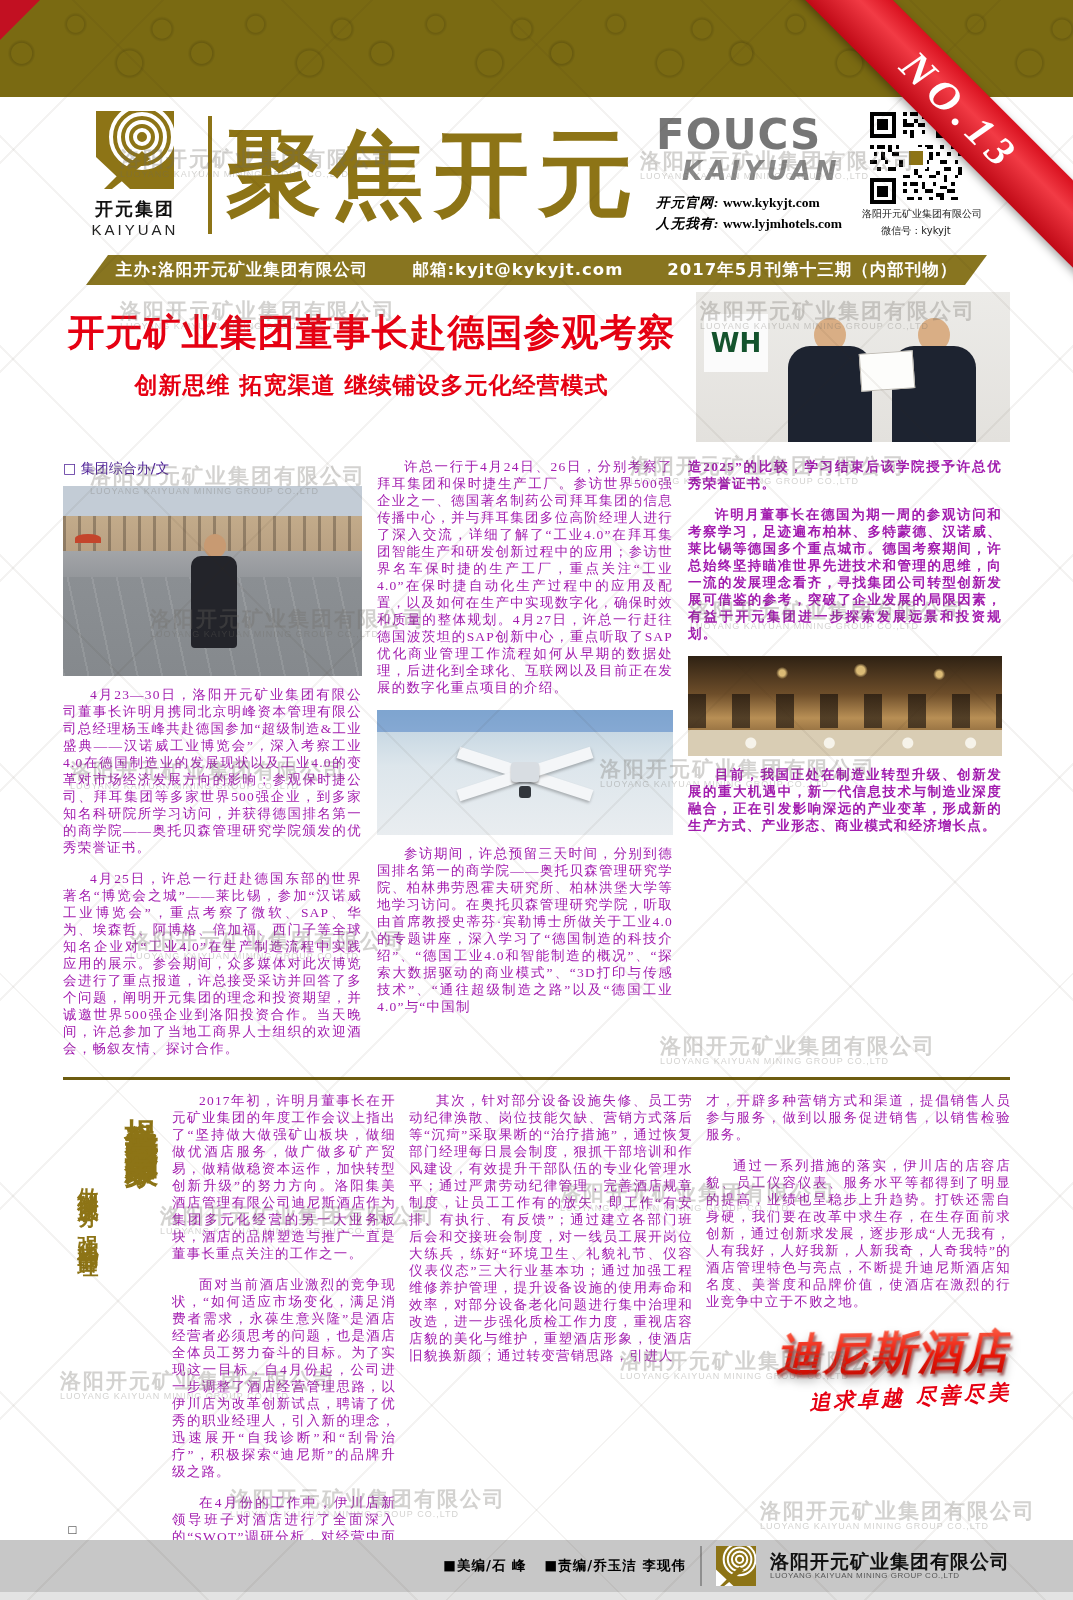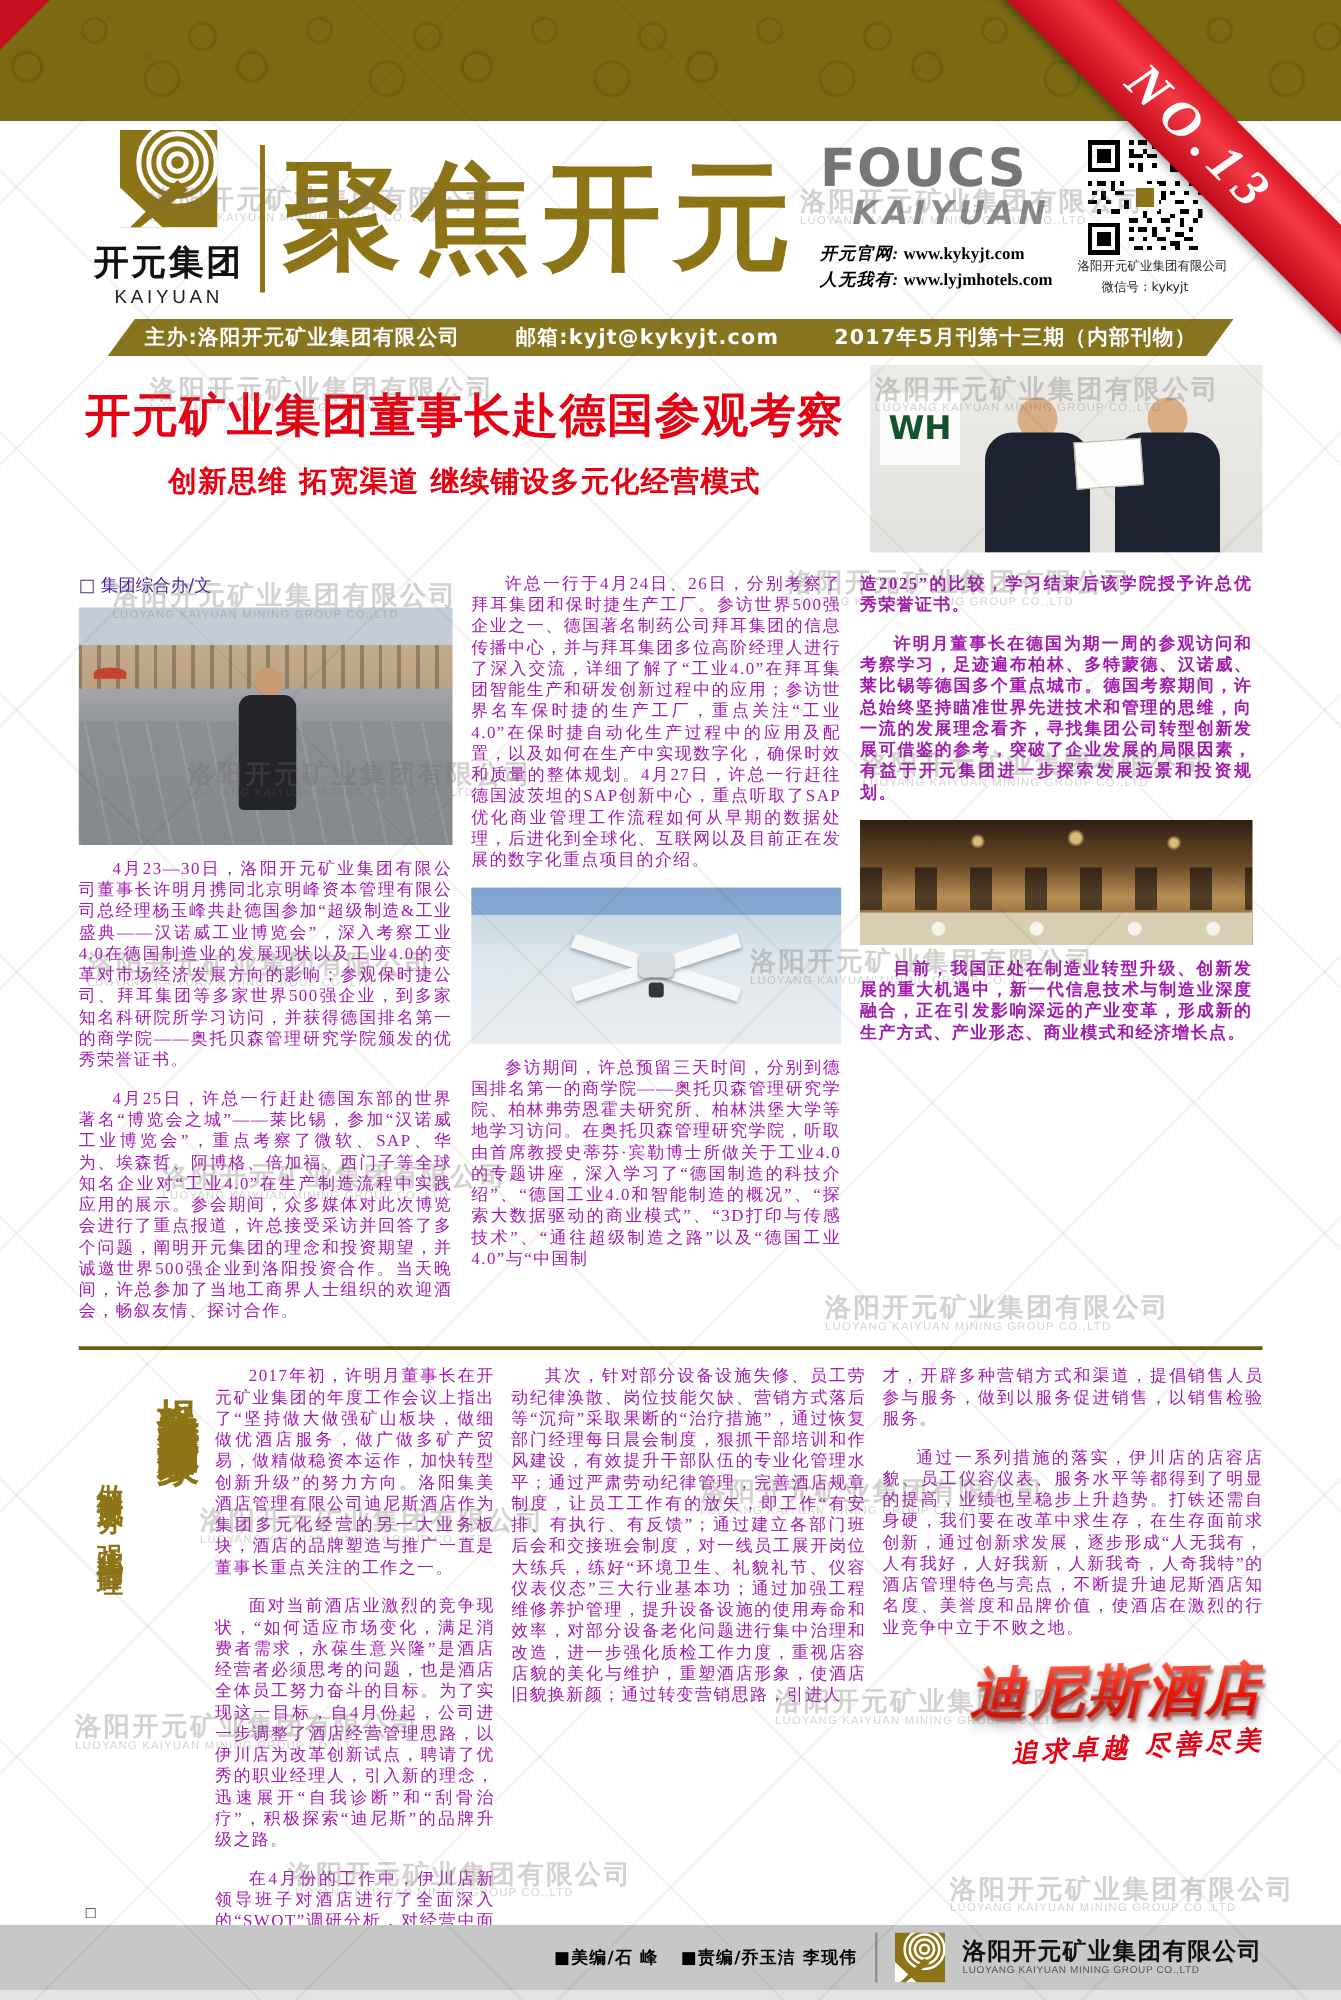--- a/index.html
+++ b/index.html
@@ -19,21 +19,21 @@
   .ribbon{position:absolute;left:720px;top:80px;width:480px;height:62px;z-index:6;
     transform:rotate(45deg);background:linear-gradient(180deg,#d8101e 0%,#f23b45 38%,#c00916 100%);
     box-shadow:0 3px 8px rgba(0,0,0,.35);display:flex;align-items:center;justify-content:center;}
   .ribbon span{color:#fff;font-size:42px;letter-spacing:7px;font-family:"Liberation Serif",serif;
     font-style:italic;font-weight:bold;}
 
   
   .masthead{position:absolute;top:97px;left:0;width:1073px;height:155px;background:#fff;z-index:2;
     display:flex;align-items:center;padding:0 0 0 70px;box-sizing:border-box;}
   .logo-block{width:130px;text-align:center;flex:0 0 auto;}
-  .logo-cn{font-family:"DejaVu Sans",sans-serif;font-size:28px;font-weight:bold;color:#111;margin-top:4px;letter-spacing:2px;}
+  .logo-cn{font-family:"DejaVu Sans",sans-serif;font-size:18px;font-weight:bold;color:#111;margin-top:4px;letter-spacing:2px;}
   .logo-en{font-family:"Liberation Sans",sans-serif;font-size:15px;color:#222;letter-spacing:3px;}
   .mast-divider{width:4px;height:118px;background:#8d7416;margin:0 14px 0 8px;flex:0 0 auto;}
   .paper-title{margin:0;font-family:"DejaVu Sans",sans-serif;font-weight:900;color:#8d7416;
     font-size:95px;line-height:1;letter-spacing:9px;flex:0 0 auto;transform:scaleY(.98);}
   .mast-right{flex:0 0 auto;margin-left:14px;width:190px;}
   .foucs{font-family:"DejaVu Sans",sans-serif;font-weight:bold;color:#767676;font-size:42px;line-height:.9;letter-spacing:1px;}
   .foucs2{font-family:"DejaVu Sans",sans-serif;font-weight:bold;color:#8a8a8a;font-size:26px;letter-spacing:4px;margin:2px 0 8px 26px;font-style:italic;}
   .url-line{font-size:13.5px;color:#000;white-space:nowrap;margin-top:3px;}
   .url-line i{font-style:italic;font-weight:bold;letter-spacing:1px;}
   .url-line b{font-family:"Liberation Serif",serif;}

